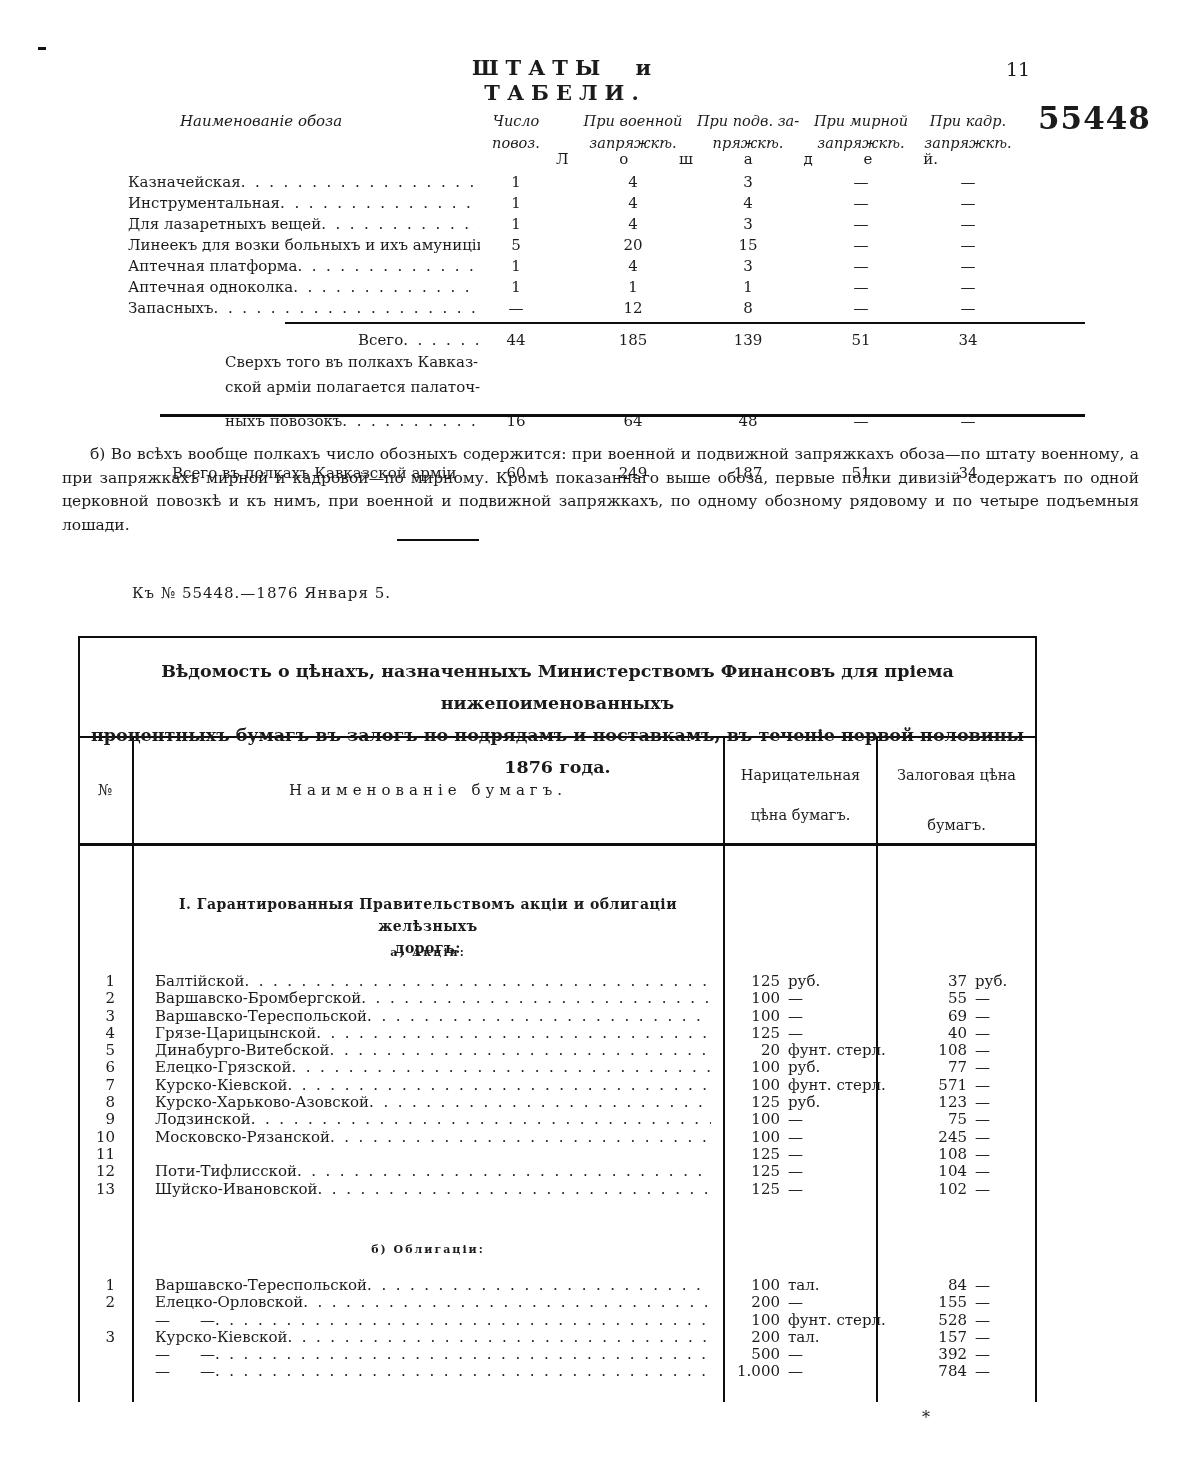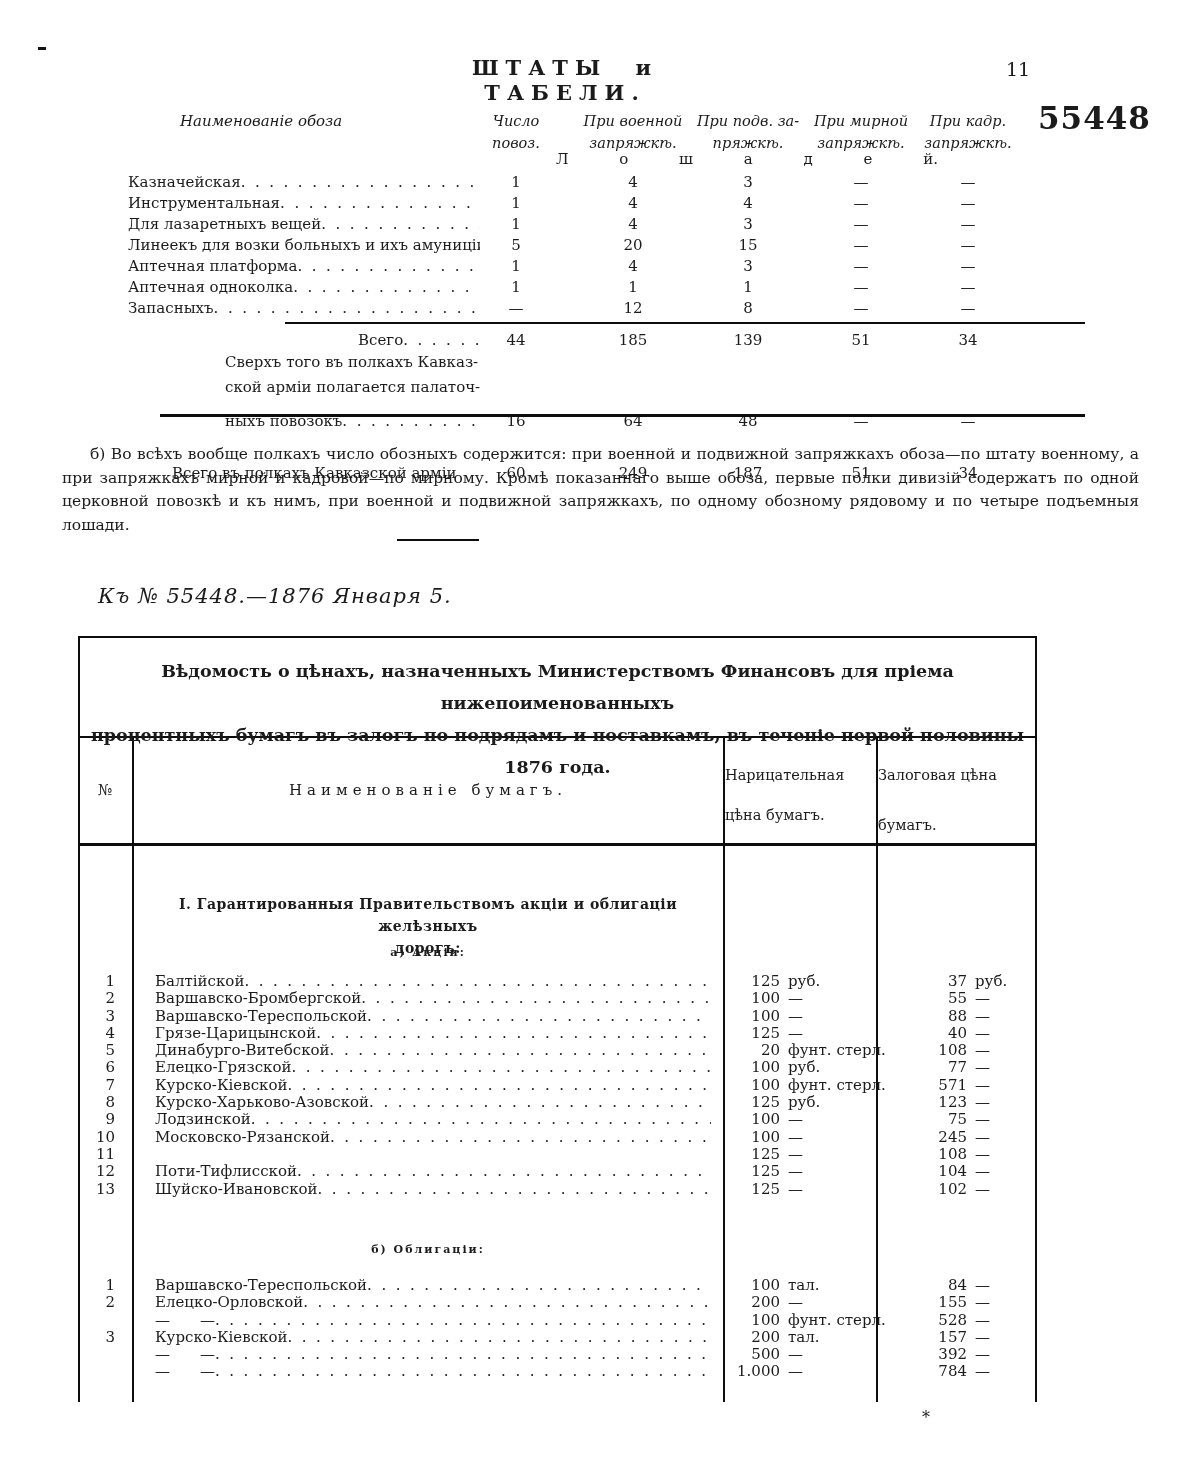--- a/index.html
+++ b/index.html
@@ -28,27 +28,27 @@
   .srow .nw{position:absolute;left:0;top:0;width:352px;display:flex;overflow:hidden;white-space:nowrap;}
   .nw .nm{flex:none;}
   .leader{flex:1 1 auto;overflow:hidden;white-space:nowrap;}
   .leader::after{content:" .\00a0\00a0.\00a0\00a0.\00a0\00a0.\00a0\00a0.\00a0\00a0.\00a0\00a0.\00a0\00a0.\00a0\00a0.\00a0\00a0.\00a0\00a0.\00a0\00a0.\00a0\00a0.\00a0\00a0.\00a0\00a0.\00a0\00a0.\00a0\00a0.\00a0\00a0.\00a0\00a0.\00a0\00a0.\00a0\00a0.\00a0\00a0.\00a0\00a0.\00a0\00a0.\00a0\00a0.\00a0\00a0.\00a0\00a0.\00a0\00a0.\00a0\00a0.\00a0\00a0.\00a0\00a0.\00a0\00a0.\00a0\00a0.\00a0\00a0.\00a0\00a0.";}
   .srow .v{position:absolute;top:0;width:60px;text-align:center;}
   .v0{left:358px;} .v1{left:475px;} .v2{left:590px;} .v3{left:703px;} .v4{left:810px;}
 
   .rule{background:#0d0d0d;}
 
   .note{font-size:15.5px;line-height:23.5px;text-align:justify;text-indent:28px;}
-  .refline{font-size:21px;font-style:italic;letter-spacing:1px;}
+  .refline{font-size:15px;letter-spacing:1px;margin-left:34px;}
 
   
   .ptitle{font-size:17.5px;font-weight:bold;line-height:32px;text-align:center;}
   .phead{font-size:15px;text-align:center;}
   .pname-head{letter-spacing:5px;}
-  .phead2{font-size:14.5px;line-height:20px;}
+  .phead2{font-size:14.5px;line-height:20px;text-align:center;}
   .sect{font-size:14px;font-weight:bold;letter-spacing:.5px;text-align:center;line-height:22px;}
   .subsect{font-size:11px;font-weight:bold;letter-spacing:2px;text-align:center;}
   .prow{position:relative;height:17.3px;font-size:15px;line-height:17px;}
   .prow .pnum{position:absolute;left:0;top:0;width:37px;text-align:right;}
   .prow .pnw{position:absolute;left:77px;top:0;width:556px;display:flex;overflow:hidden;white-space:nowrap;}
   .prow .nomn{position:absolute;left:628px;top:0;width:74px;text-align:right;}
   .prow .nomu{position:absolute;left:710px;top:0;width:160px;text-align:left;}
   .prow .coln{position:absolute;left:812px;top:0;width:77px;text-align:right;}
   .prow .colu{position:absolute;left:897px;top:0;width:58px;text-align:left;}
   .fn{font-size:16px;}
@@ -290,21 +290,21 @@
       </div>
 
       <div class="prow">
         <div class="pnum">3</div>
         <div class="pnw">
           <span class="nm">Варшавско-Тереспольской</span>
           <span class="leader"></span>
         </div>
         <div class="nomn">100</div>
         <div class="nomu">—</div>
-        <div class="coln">88</div>
+        <div class="coln">69</div>
         <div class="colu">—</div>
       </div>
 
       <div class="prow">
         <div class="pnum">4</div>
         <div class="pnw">
           <span class="nm">Грязе-Царицынской</span>
           <span class="leader"></span>
         </div>
         <div class="nomn">125</div>

